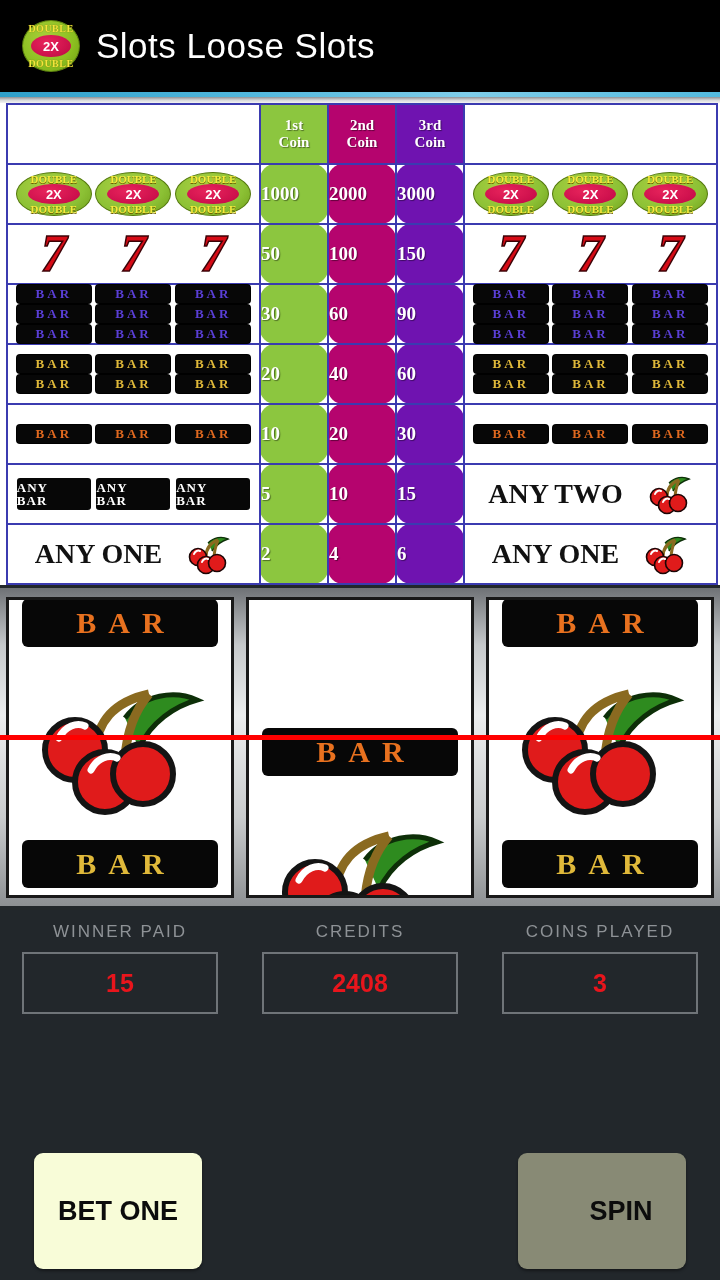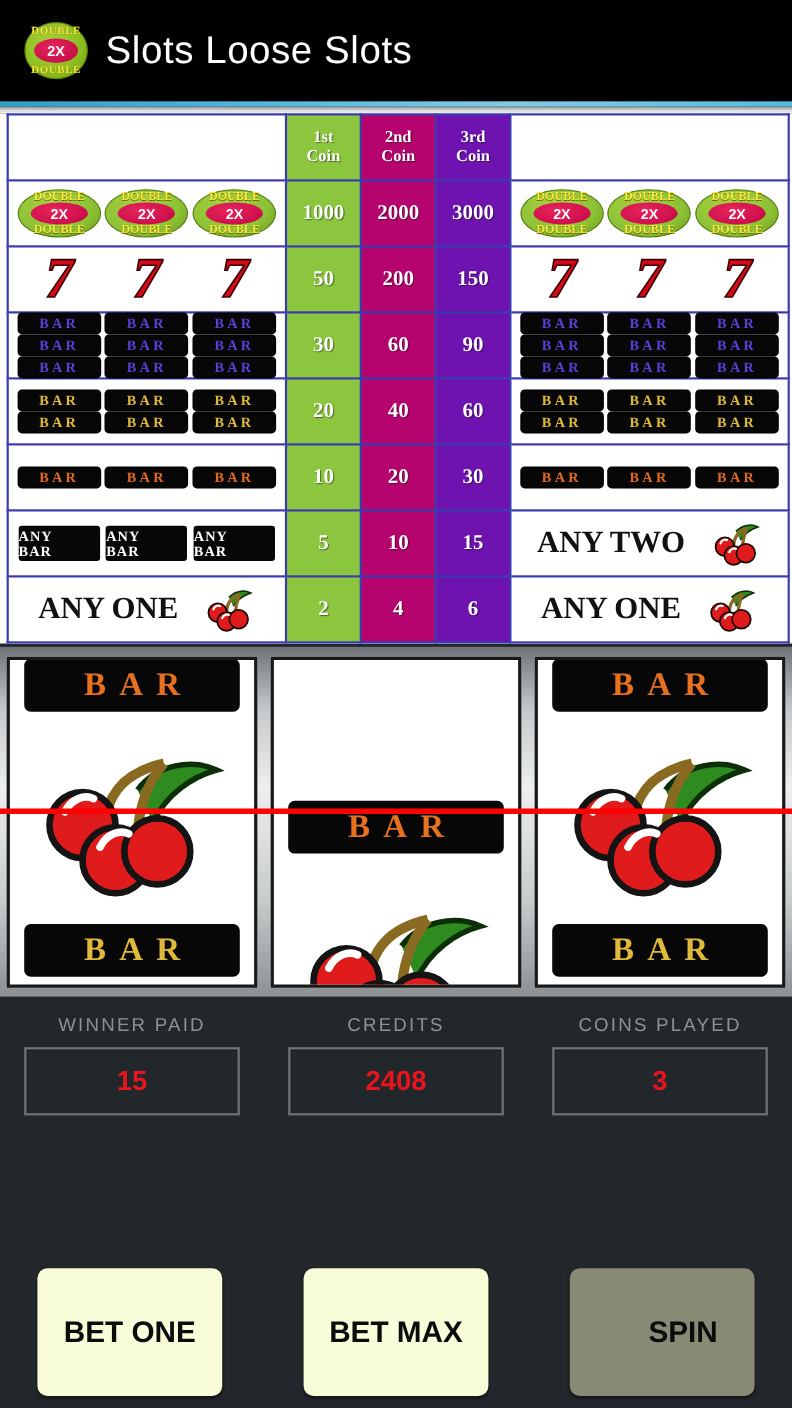--- a/index.html
+++ b/index.html
@@ -107,26 +107,26 @@
   .coin-head {
     text-align: center;
     font-family: "Liberation Serif", serif;
     font-weight: bold;
     font-size: 15px;
     color: #ffffff;
     line-height: 1.15;
     text-shadow: 1px 1px 1px rgba(0,0,0,0.45);
   }
   .pay-val {
-    text-align: center;
     font-family: "Liberation Serif", serif;
     font-weight: bold;
     font-size: 19px;
     color: #ffffff;
     text-shadow: 1px 1px 1px rgba(0,0,0,0.45);
+    border-radius: 15px;
   }
   .c1 { background: #8cc63f !important; }
   .c2 { background: #b5046e !important; }
   .c3 { background: #6f13b0 !important; }
 
   .sym-row {
     display: flex;
     align-items: center;
     justify-content: space-around;
     height: 100%;
@@ -427,21 +427,21 @@
 
   <tr>
     <td>
       <div class="sym-row">
         <div class="seven">7</div>
         <div class="seven">7</div>
         <div class="seven">7</div>
       </div>
     </td>
     <td class="c1 pay-val">50</td>
-    <td class="c2 pay-val">200</td>
+    <td class="c2 pay-val">100</td>
     <td class="c3 pay-val">150</td>
     <td>
       <div class="sym-row">
         <div class="seven">7</div>
         <div class="seven">7</div>
         <div class="seven">7</div>
       </div>
     </td>
   </tr>
 
@@ -712,15 +712,14 @@
     <div class="stat-box">2408</div>
   </div>
   <div class="stat">
     <div class="stat-label">COINS PLAYED</div>
     <div class="stat-box">3</div>
   </div>
 </div>
 
 <div class="buttons">
   <button class="btn btn-bet">BET ONE</button>
-  <button class="btn btn-bet">BET MAX</button>
   <button class="btn btn-spin">SPIN</button>
 </div>
 
 </body></html>

